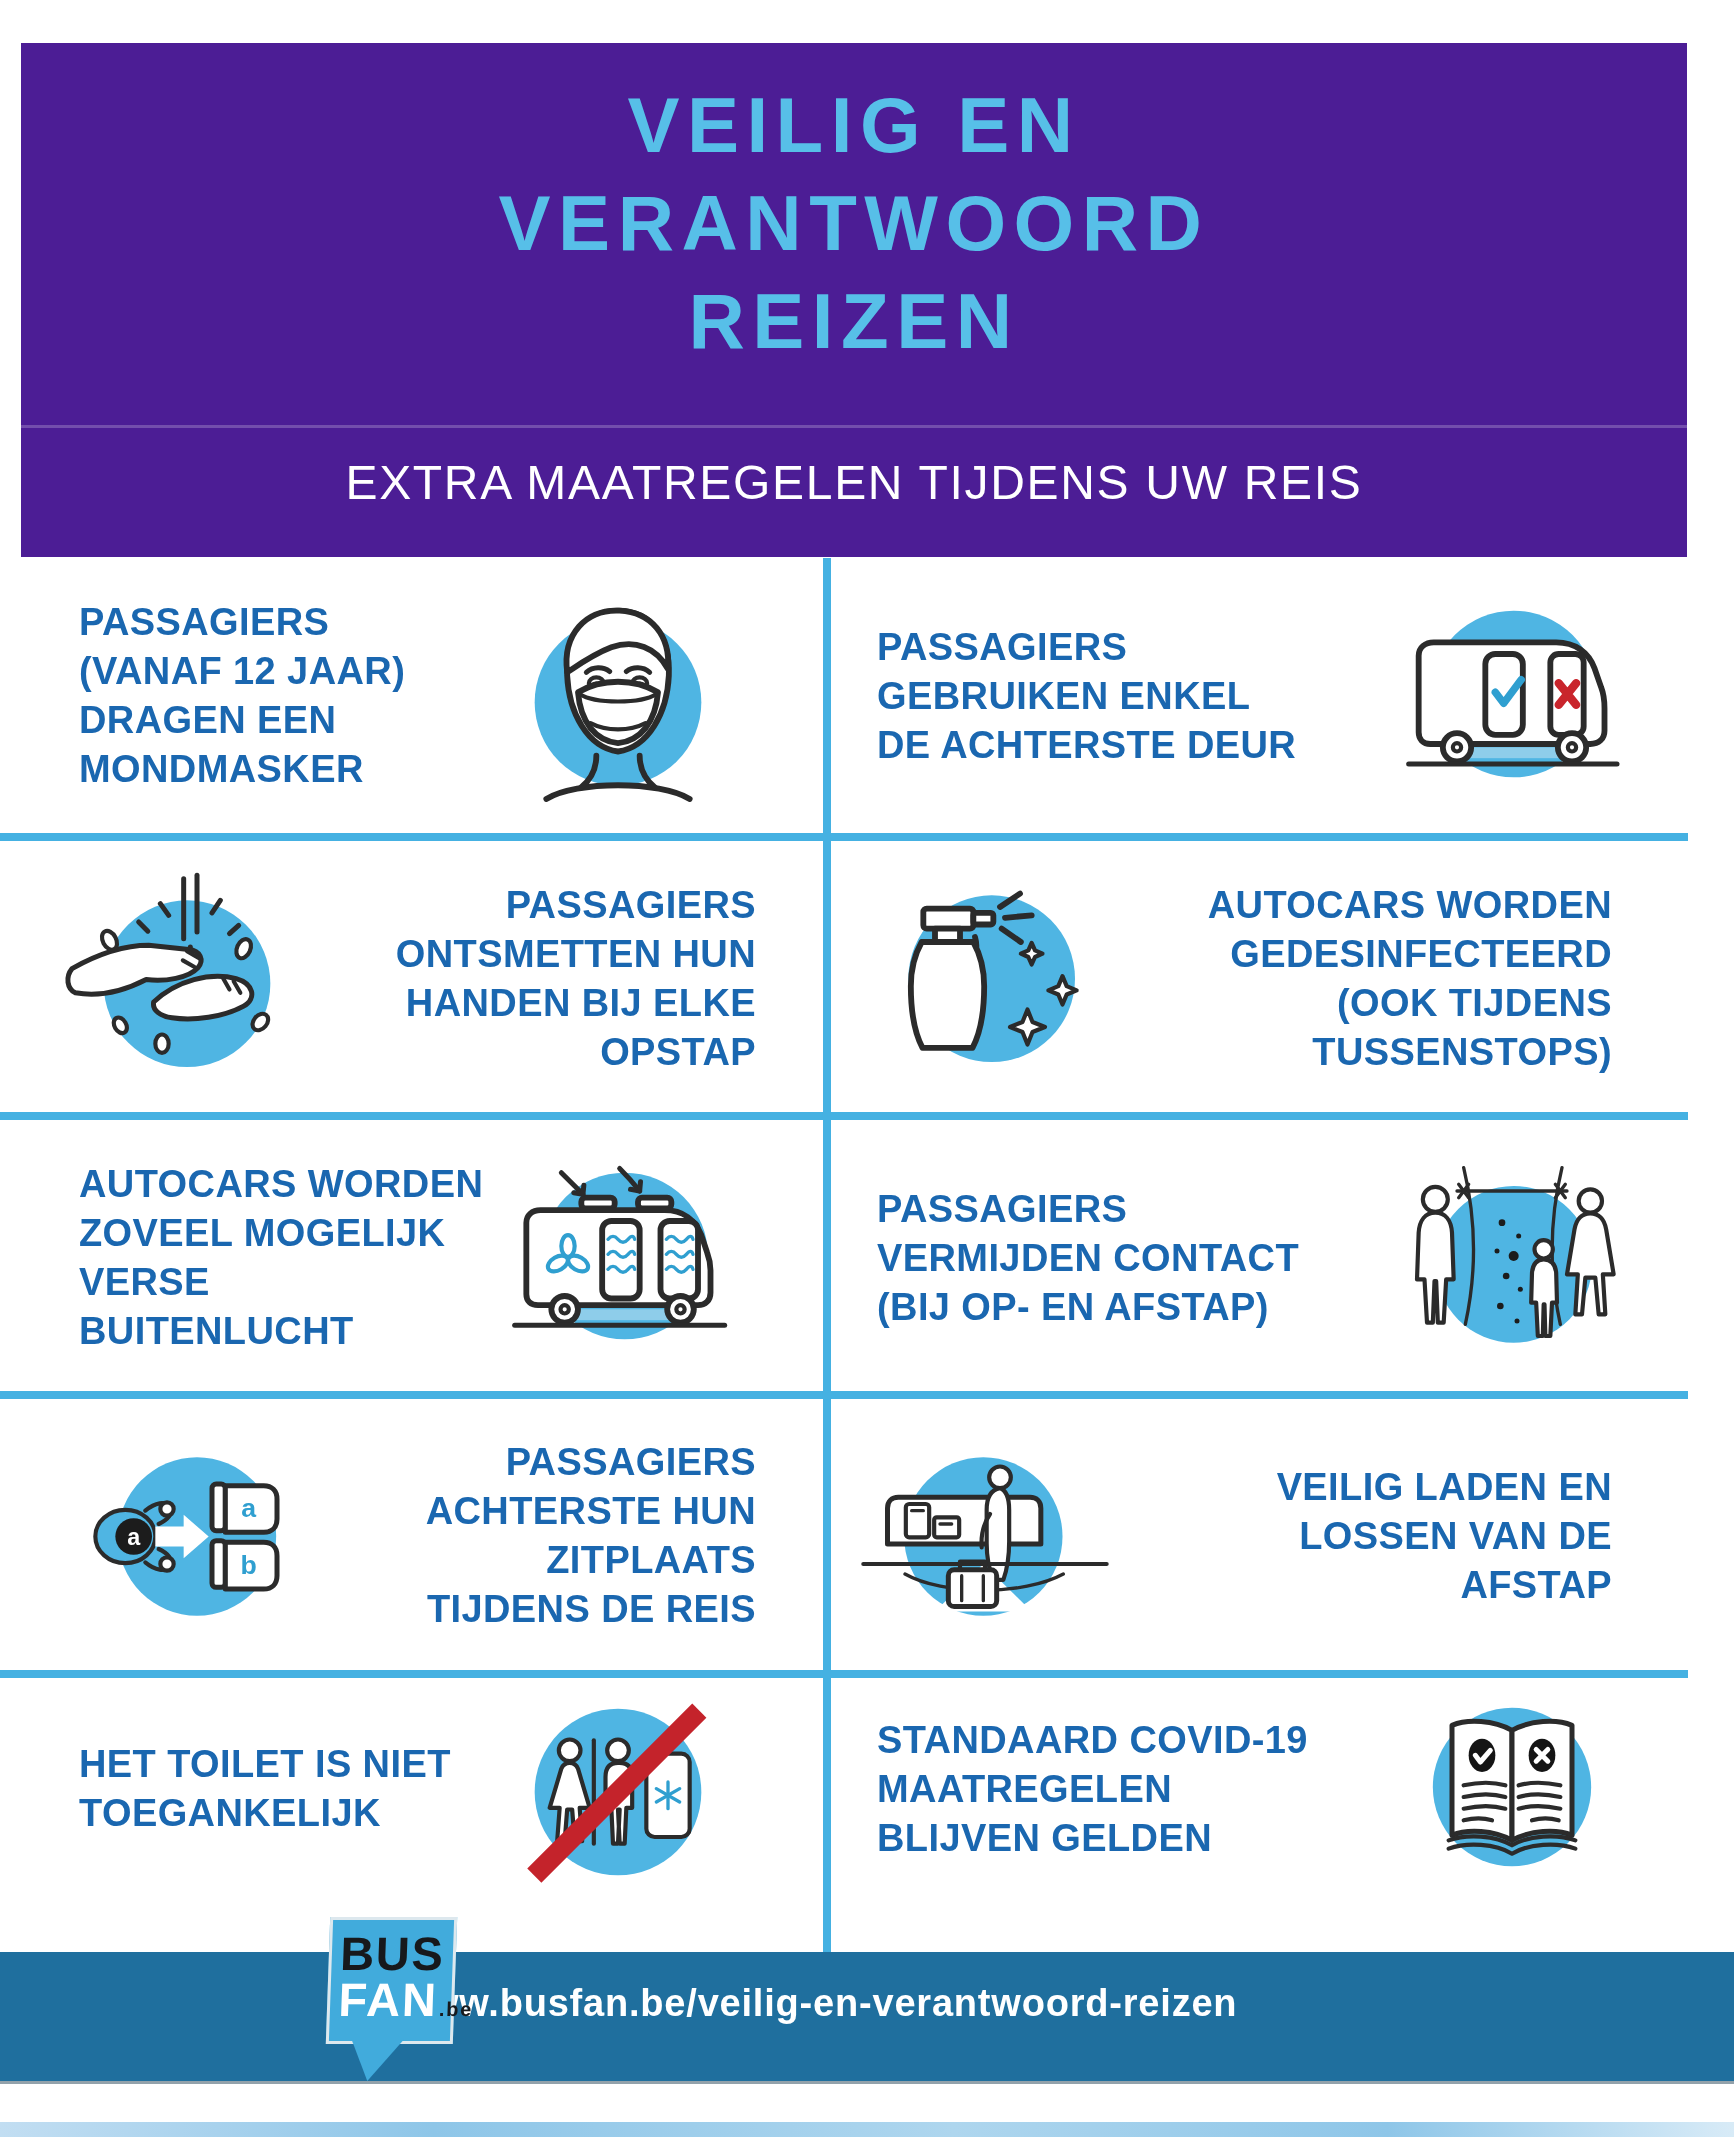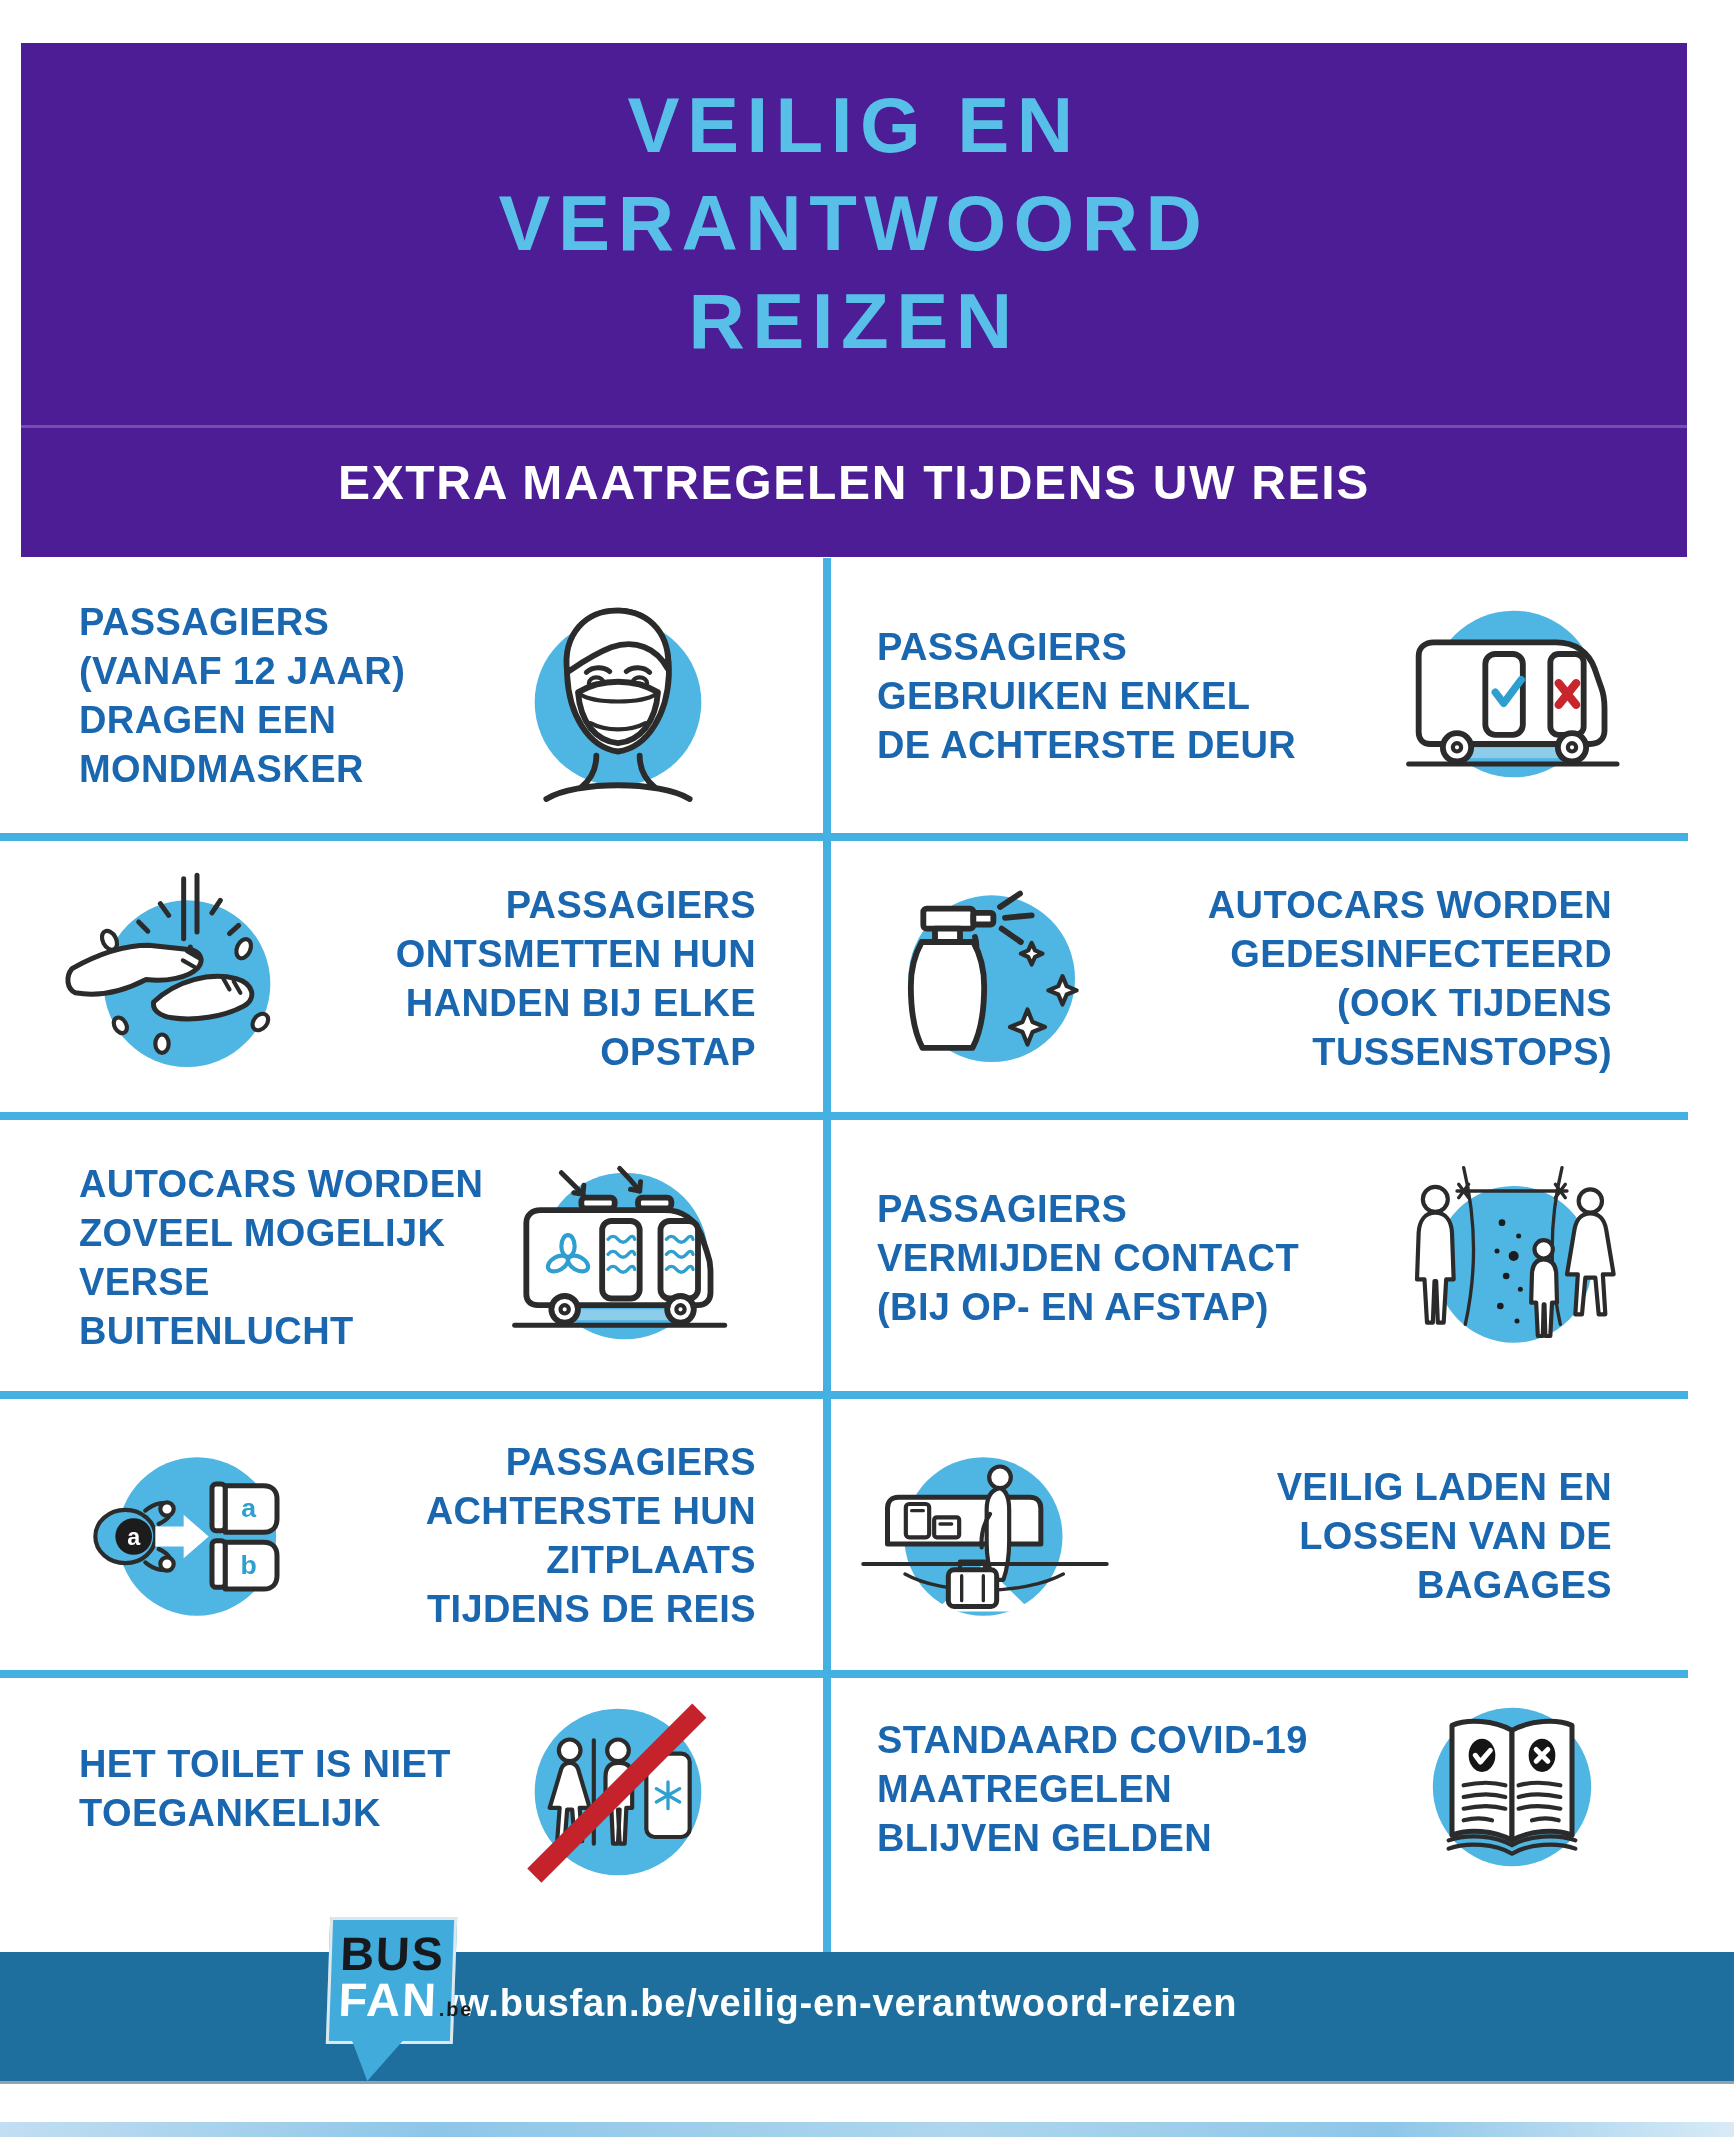--- a/index.html
+++ b/index.html
@@ -7,21 +7,21 @@
        font-family:"Liberation Sans","DejaVu Sans",sans-serif;}
   #poster{position:absolute;inset:0;background:#ffffff;}
 
   
   .header{position:absolute;left:21px;top:43px;width:1666px;height:514px;background:#4c1d95;}
   .title{position:absolute;top:33px;left:0;width:100%;text-align:center;
          color:#57bfe8;font-size:78px;font-weight:700;letter-spacing:7.5px;line-height:98px;}
   .title .line{display:block;}
   .header-divider{position:absolute;top:382px;left:0;width:100%;height:2.5px;background:rgba(255,255,255,0.22);}
   .subtitle{position:absolute;top:412px;left:0;width:100%;text-align:center;
-            color:#ffffff;font-size:48px;font-weight:700;letter-spacing:1.7px;}
+            color:#ffffff;font-size:48px;font-weight:400;letter-spacing:1.7px;}
 
   
   .vline{position:absolute;left:823px;top:558px;width:7.5px;height:1394px;background:#45b1e2;}
   .hline{position:absolute;left:0;width:1688px;height:7.5px;background:#45b1e2;}
   .hline.h1{top:833px}.hline.h2{top:1112px}.hline.h3{top:1391px}.hline.h4{top:1670px}
 
   
   .row{position:absolute;left:0;width:1734px;height:276px;}
   .row.r1{top:558px}.row.r2{top:841px}.row.r3{top:1120px}.row.r4{top:1398px}.row.r5{top:1651px}
   .cell{position:absolute;top:0;height:100%;display:flex;align-items:center;box-sizing:border-box;justify-content:space-between;}
@@ -326,21 +326,21 @@
             <rect x="106" y="175" width="58" height="44" rx="7" fill="#fff"></rect>
             <path d="M120,175 v-10 h30 v10" stroke-width="5"></path>
             <line x1="122" y1="182" x2="122" y2="212" stroke-width="4"></line>
             <line x1="148" y1="182" x2="148" y2="212" stroke-width="4"></line>
           </g>
         </svg>
       </div>
       <div class="txt">
         <span class="line">VEILIG LADEN EN</span>
         <span class="line">LOSSEN VAN DE</span>
-        <span class="line">BAGAGES</span>
+        <span class="line">AFSTAP</span>
       </div>
     </div>
   </div>
 
   <div class="row r5">
     <div class="cell cl ir">
       <div class="txt">
         <span class="line">HET TOILET IS NIET</span>
         <span class="line">TOEGANKELIJK</span>
       </div>

